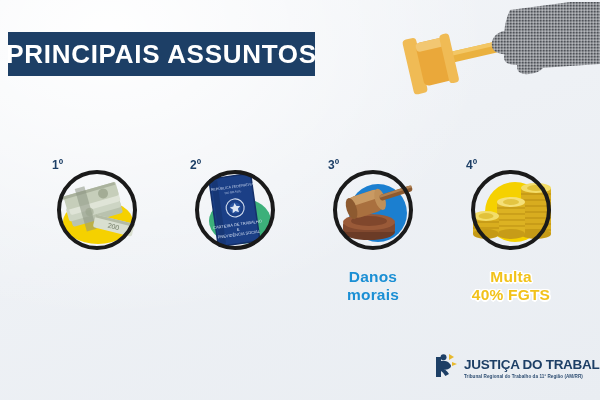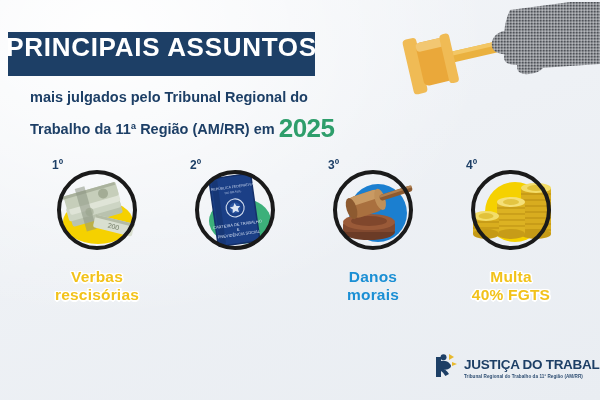--- a/index.html
+++ b/index.html
@@ -26,21 +26,21 @@
 
   
   .title-bar {
     position: absolute;
     left: 8px;
     top: 32px;
     width: 307px;
     height: 44px;
     background: #1d3f66;
     display: flex;
-    align-items: flex-start;
+    align-items: center;
     justify-content: center;
   }
   .title-bar .title-text {
     color: #ffffff;
     font-size: 26px;
     font-weight: bold;
     letter-spacing: 0.7px;
     white-space: nowrap;
   }
 
@@ -186,24 +186,20 @@
 </head>
 <body>
 
 <div id="poster">
   <div class="bg-wash"></div>
 
   <div class="title-bar">
     <span class="title-text">PRINCIPAIS ASSUNTOS</span>
   </div>
 
-  <div class="subtitle">
-    <span>mais julgados pelo Tribunal Regional do</span><br>
-    <span>Trabalho da 11ª Região (AM/RR) em</span><span class="year">2025</span>
-  </div>
 
   <div class="gavel-hand">
     <svg width="210" height="110" viewBox="0 0 210 110" aria-hidden="true">
       <defs>
         <pattern id="handtex" width="3" height="3" patternUnits="userSpaceOnUse">
           <rect width="3" height="3" fill="#8e9196"></rect>
           <circle cx="0.8" cy="0.8" r="0.75" fill="#3b3f45"></circle>
           <circle cx="2.2" cy="2.2" r="0.6" fill="#d5d7da"></circle>
         </pattern>
       </defs>
@@ -244,24 +240,20 @@
             <circle cx="60" cy="30" r="5" fill="#9aa48c" opacity="0.8"></circle>
             <circle cx="42" cy="44" r="4" fill="#9aa48c" opacity="0.6"></circle>
           </g>
           <g transform="rotate(14 60 62)">
             <rect x="44" y="52" width="40" height="13" rx="2" fill="#d9dfd0"></rect>
             <rect x="44" y="52" width="40" height="3" fill="#b3bba6"></rect>
             <text x="64" y="62" font-size="7" fill="#6f7a63" text-anchor="middle" font-family="Liberation Sans, sans-serif">200</text>
           </g>
         </svg>
         <div class="ring"></div>
-      </div>
-      <div class="item-label lbl-yellow">
-        <span>Verbas</span>
-        <span class="l2">rescisórias</span>
       </div>
     </div>
 
     <div class="item">
       <span class="ordinal">2º</span>
       <div class="icon-holder">
         <div class="blob" style="left:22px;top:32px;width:62px;height:46px;background:#3cb07a;"></div>
         <svg class="art" viewBox="0 0 96 96" aria-hidden="true">
           <g transform="rotate(-8 48 48)">
             <rect x="27" y="10" width="42" height="68" rx="3" fill="#1b3f86"></rect>

